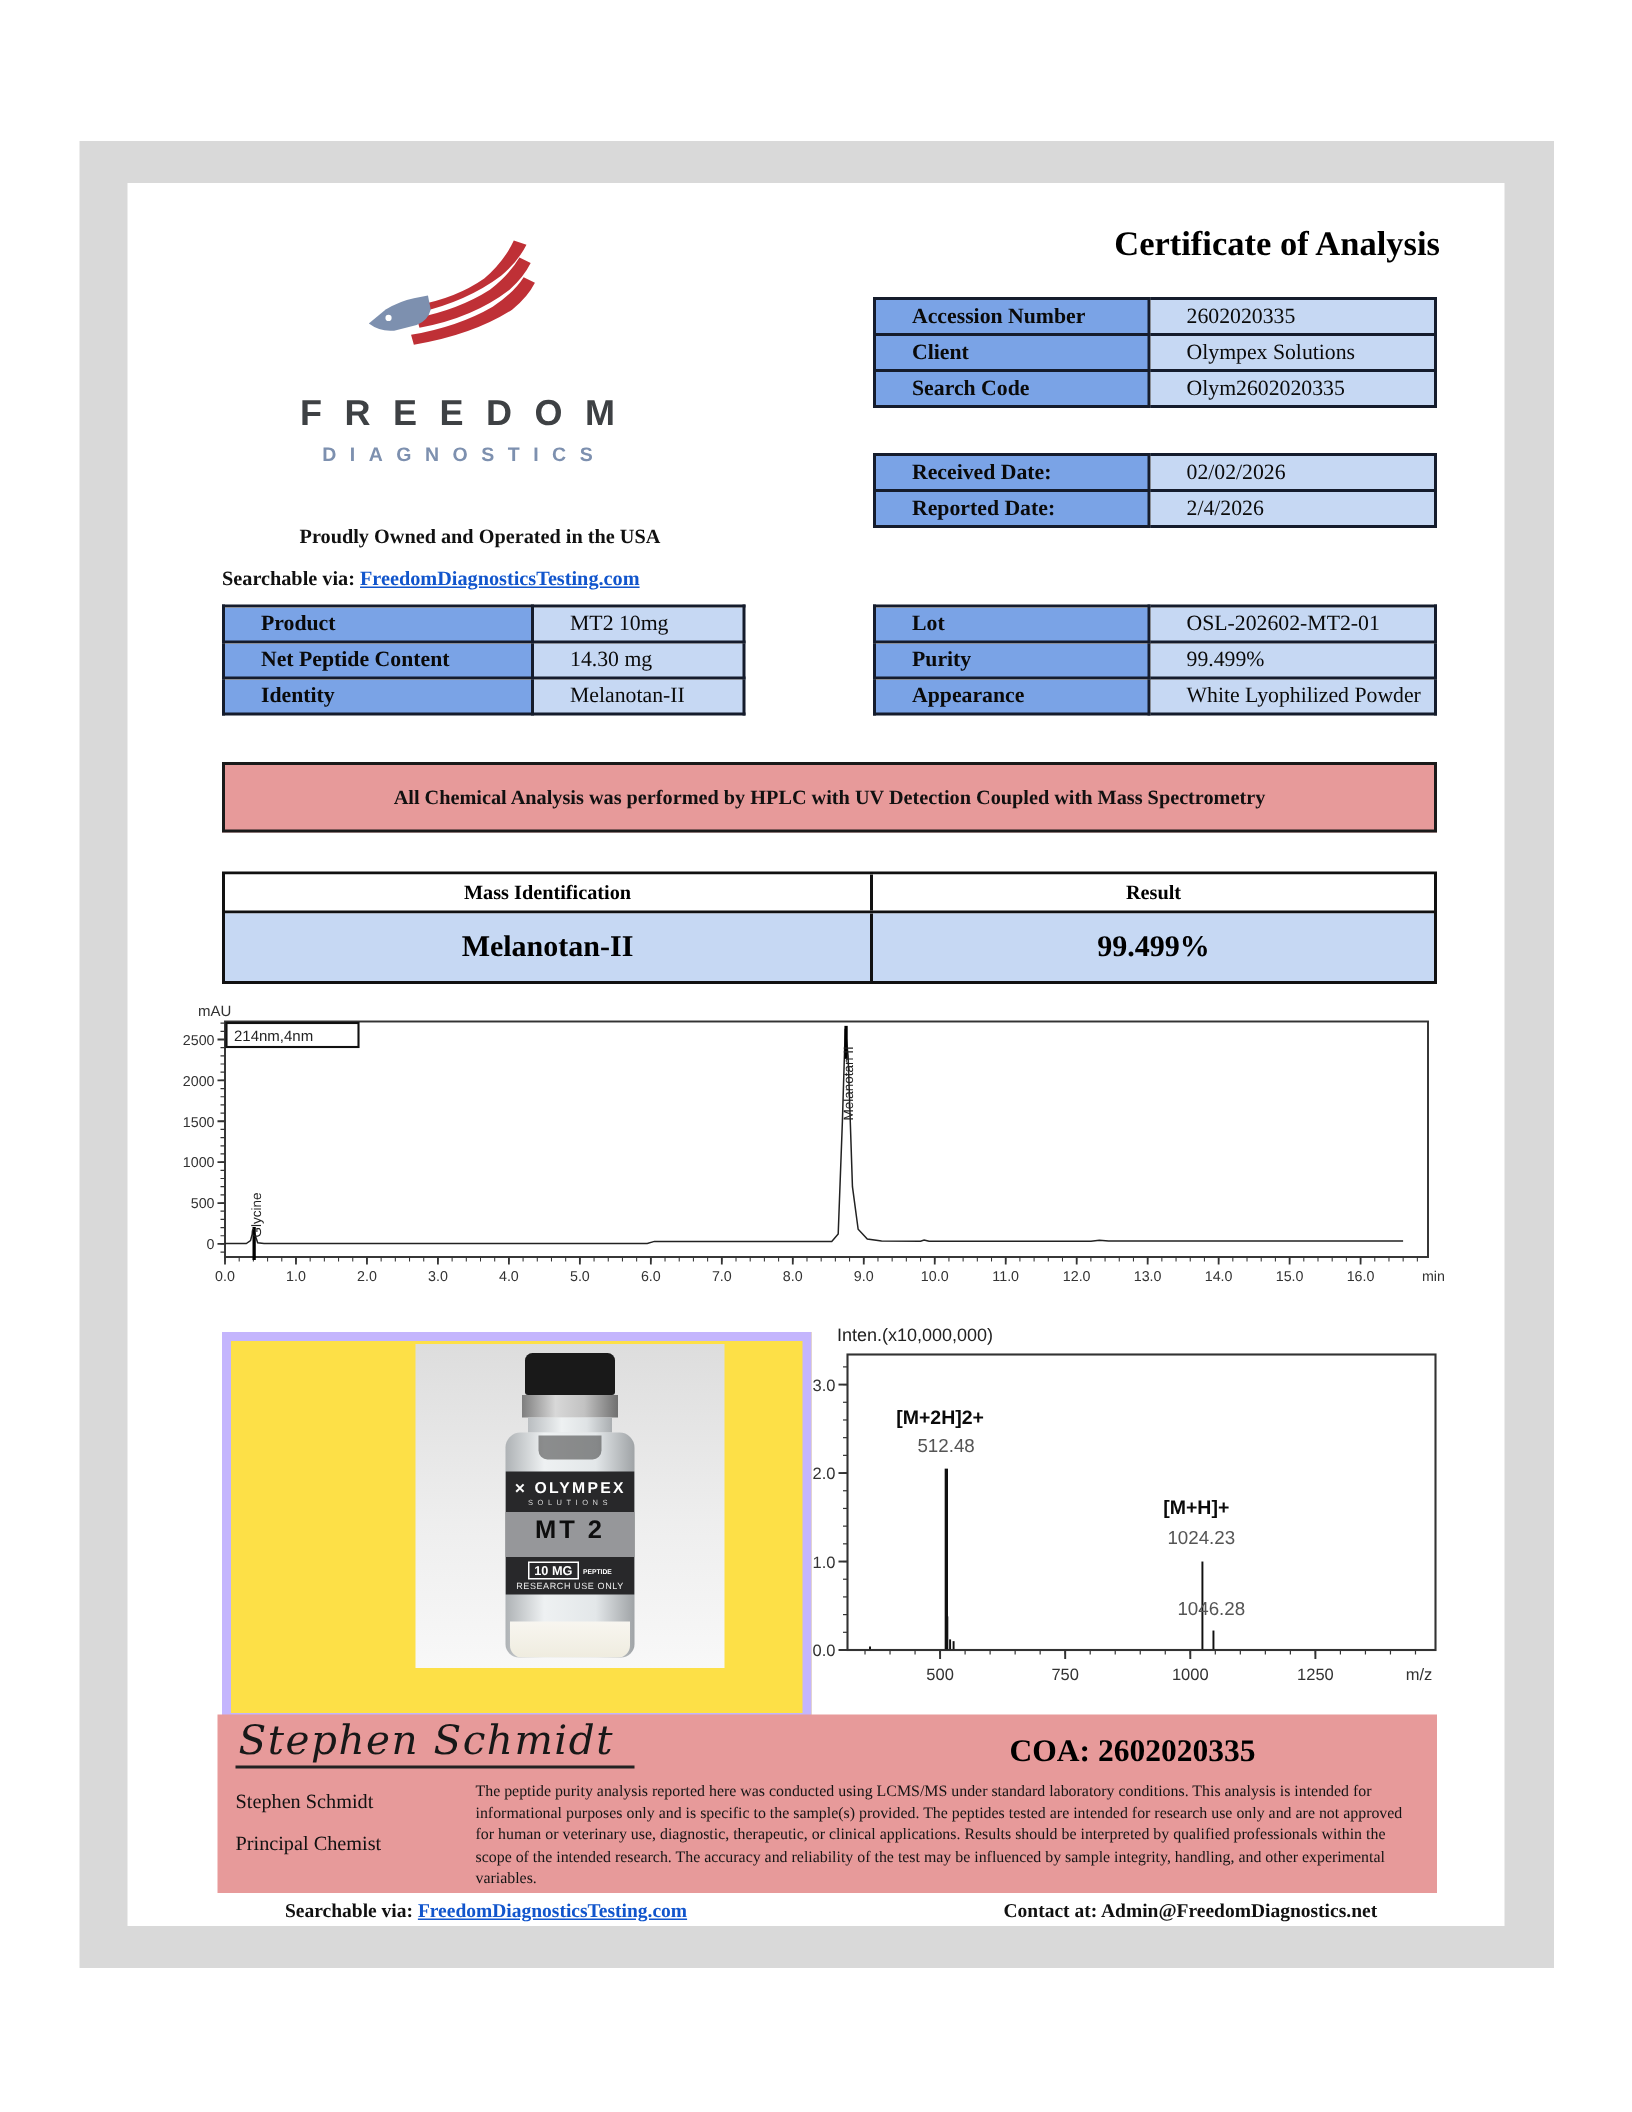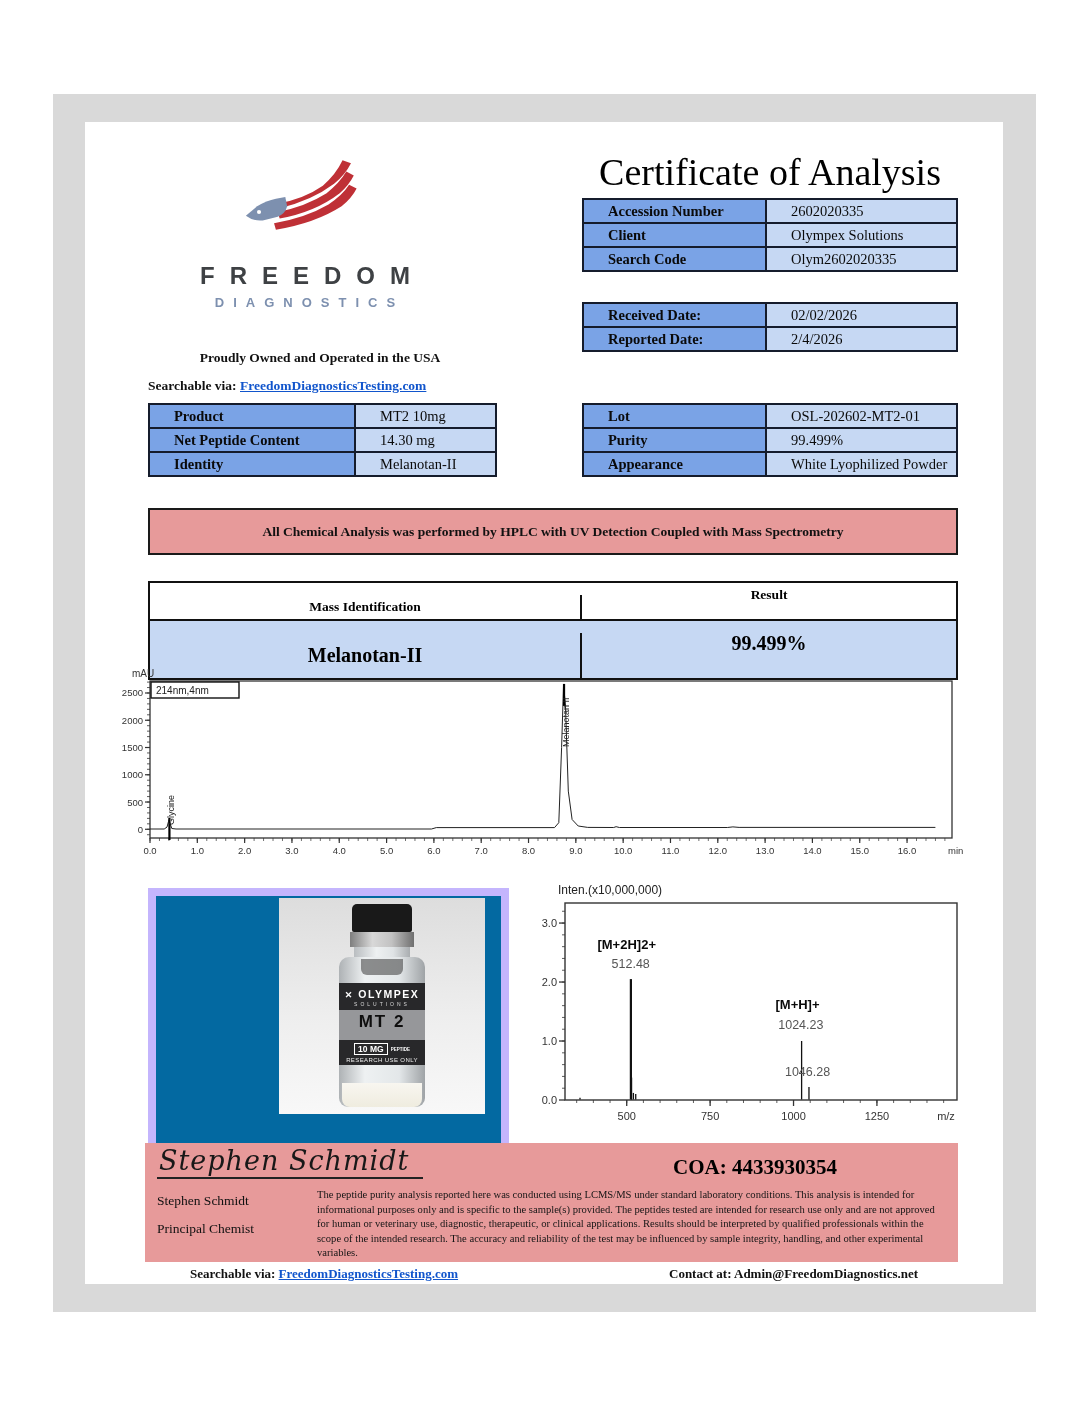--- a/index.html
+++ b/index.html
@@ -18,22 +18,22 @@
   .logo-name{margin-top:14px;font-family:"Liberation Sans",sans-serif;font-weight:700;
     font-size:24px;letter-spacing:15px;color:var(--logo-dark);text-indent:15px;line-height:1;}
   .logo-sub{margin-top:7px;font-family:"Liberation Sans",sans-serif;font-weight:700;
     font-size:13px;letter-spacing:9px;color:var(--logo-blue);text-indent:9px;}
   .tagline{position:absolute;left:40px;top:228px;width:390px;text-align:center;
     font-weight:700;font-size:13.5px;color:#111;}
   .searchable{position:absolute;left:63px;top:256px;font-weight:700;font-size:13.5px;color:#111;}
   .doclink{color:var(--link-blue);text-decoration:underline;font-weight:700;cursor:pointer;}
 
   
-  .coa-title{position:absolute;left:495px;top:28px;width:380px;text-align:center;
-    font-size:38px;font-weight:400;color:#000;}
+  .coa-title{position:absolute;left:495px;top:28px;width:380px;text-align:right;
+    font-size:23px;font-weight:700;color:#000;}
 
   
   table.itable{position:absolute;border-collapse:collapse;font-size:14.5px;color:#0a0a0a;
     table-layout:fixed;}
   table.itable td{border:2px solid var(--table-border);height:22px;padding:0 24px;overflow:hidden;white-space:nowrap;}
   table.itable td.lbl{background:var(--table-label-bg);font-weight:700;}
   table.itable td.val{background:var(--table-value-bg);}
   #accession-table,#date-table,#lot-table{left:497px;width:376px;}
   #accession-table{top:76px;}
   #date-table{top:180px;}
@@ -46,31 +46,31 @@
   .method-banner{position:absolute;left:63px;top:386px;width:806px;height:43px;
     background:var(--banner-pink);border:2px solid #1a1a1a;display:flex;align-items:center;
     justify-content:center;font-weight:700;font-size:13.5px;color:#111;text-align:center;font-family:Liberation Serif, serif;}
 
   
   .mass-table{position:absolute;left:63px;top:459px;width:806px;border:2px solid #111;}
   .mass-header{display:flex;background:#fff;border-bottom:2px solid #111;}
   .mass-header .cell{height:24px;line-height:24px;text-align:center;font-weight:700;font-size:13.5px;}
   .mass-row{display:flex;background:var(--table-value-bg);}
   .mass-row .cell{height:45px;line-height:45px;text-align:center;font-weight:700;font-size:20px;}
-  .mass-c1{width:430px;border-right:2px solid #111;margin-top:12px;}
+  .mass-c1{width:430px;border-right:2px solid #111;}
   .mass-c2{flex:1;}
 
   
   #hplc-chart{position:absolute;left:30px;top:545px;}
   #ms-chart{position:absolute;left:455px;top:758px;}
   svg text{font-family:"Liberation Sans",sans-serif;}
 
   
-  .vial-box{position:absolute;left:63px;top:766px;width:345px;height:248px;background:#0369a1;
-    border:8px solid #c4b5fd;}
+  .vial-box{position:absolute;left:63px;top:766px;width:345px;height:248px;background:#fde047;
+    border:6px solid #c4b5fd;padding-left:36px;}
   .vial-backdrop{position:absolute;left:123px;top:2px;width:206px;height:216px;
     background:linear-gradient(180deg,#dddddd 0%,#eeeeee 55%,#f8f8f8 100%);}
   .vial{position:absolute;left:50%;top:6px;transform:translateX(-50%);width:90px;
     display:flex;flex-direction:column;align-items:center;}
   .vial-cap{width:60px;height:28px;background:#191919;border-radius:5px 5px 2px 2px;}
   .vial-crimp{width:64px;height:15px;background:linear-gradient(90deg,#7e7e7e,#d8d8d8 35%,#c2c2c2 65%,#6f6f6f);}
   .vial-neck{width:56px;height:10px;background:linear-gradient(90deg,#b9bdc0,#eef1f2 40%,#dfe3e5 70%,#a9adb0);}
   .vial-body{width:86px;height:150px;background:linear-gradient(90deg,#aeb2b5,#eef1f2 30%,#e3e7e9 70%,#9fa3a6);
     border-radius:10px 10px 9px 9px;position:relative;overflow:hidden;}
   .vial-stopper{position:absolute;left:50%;top:2px;transform:translateX(-50%);width:42px;height:16px;
@@ -472,21 +472,21 @@
       <line x1="268.96745531914894" y1="219.5" x2="268.96745531914894" y2="207.02395209580837" stroke="#111" stroke-width="1.3"></line>
       <text x="86.71914893617021" y="69.00598802395209" font-size="13" text-anchor="middle" fill="#0a0a0a" font-weight="700">[M+2H]2+</text>
       <text x="90.72255319148937" y="87.88023952095807" font-size="12.5" text-anchor="middle" fill="#555" font-weight="400">512.48</text>
       <text x="257.53106382978723" y="129.16766467065867" font-size="13" text-anchor="middle" fill="#0a0a0a" font-weight="700">[M+H]+</text>
       <text x="260.86723404255315" y="149.22155688622755" font-size="12.5" text-anchor="middle" fill="#555" font-weight="400">1024.23</text>
       <text x="267.5395744680851" y="196.40718562874252" font-size="12.5" text-anchor="middle" fill="#555" font-weight="400">1046.28</text>
     </svg>
 
   <div class="sig-box">
     <span class="sig-script">Stephen Schmidt</span>
-    <div class="sig-coa">COA: 4433930354</div>
+    <div class="sig-coa">COA: 2602020335</div>
     <div class="sig-name">Stephen Schmidt</div>
     <div class="sig-role">Principal Chemist</div>
     <div class="sig-disclaimer">The peptide purity analysis reported here was conducted using LCMS/MS under standard laboratory conditions. This analysis is intended for informational purposes only and is specific to the sample(s) provided. The peptides tested are intended for research use only and are not approved for human or veterinary use, diagnostic, therapeutic, or clinical applications. Results should be interpreted by qualified professionals within the scope of the intended research. The accuracy and reliability of the test may be influenced by sample integrity, handling, and other experimental variables.</div>
   </div>
 
   <div class="footer-search">
     <span>Searchable via:</span>
     <a class="doclink">FreedomDiagnosticsTesting.com</a>
   </div>
   <div class="footer-contact">Contact at: Admin@FreedomDiagnostics.net</div>

